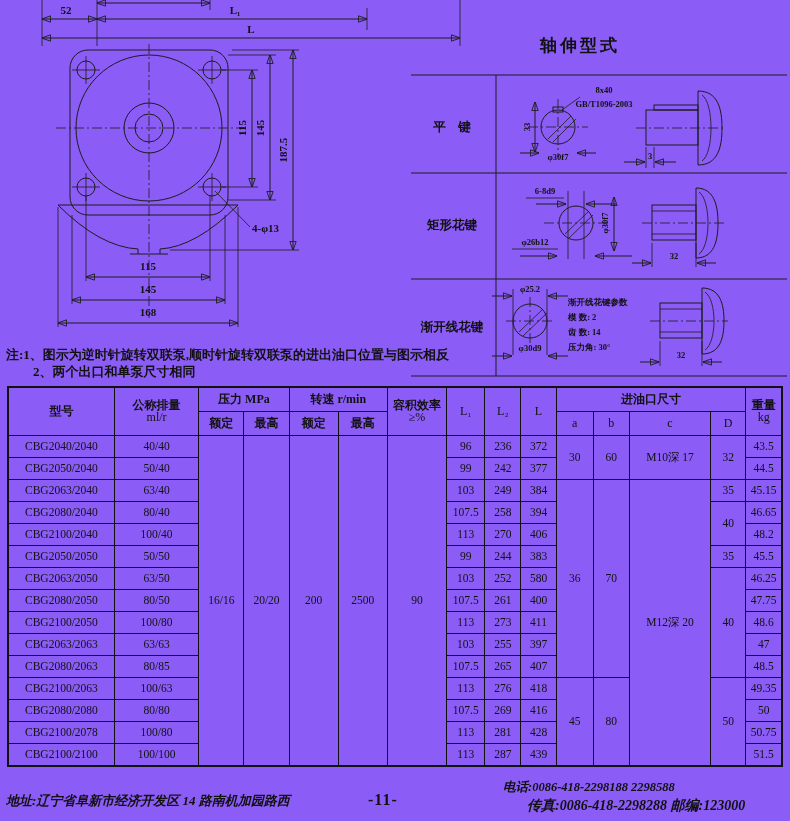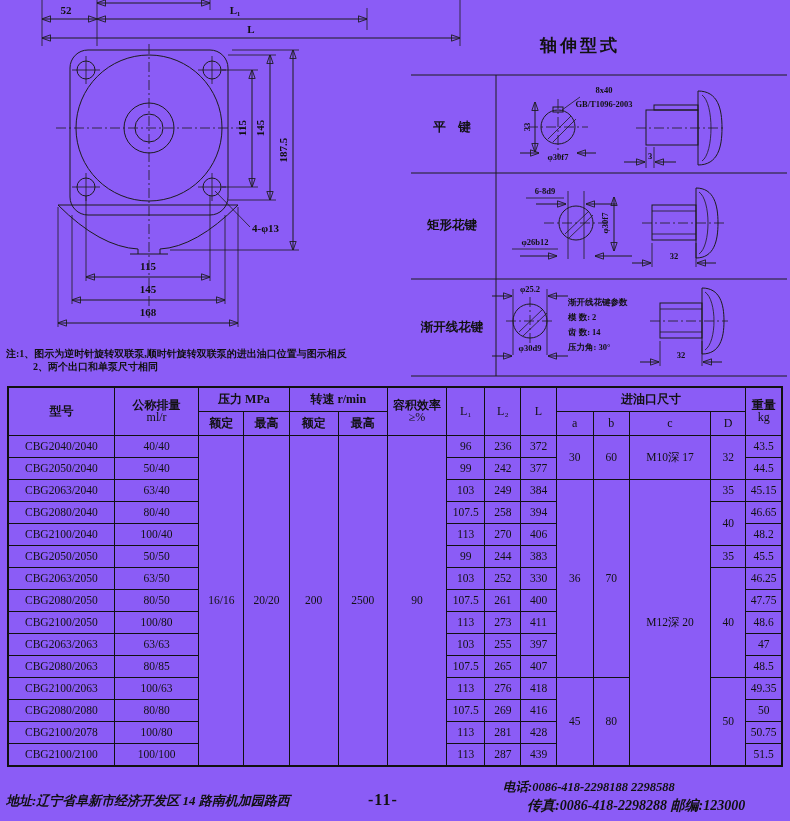--- a/index.html
+++ b/index.html
@@ -11,21 +11,21 @@
   }
   svg{position:absolute;}
   svg line,svg rect,svg circle,svg path,svg polyline{stroke:#1c1c1c;fill:none;stroke-width:1;}
   svg text{fill:#111;stroke:none;font-family:"Liberation Serif","DejaVu Serif",serif;}
   .cl{stroke-dasharray:10 3 2 3;stroke-width:.8;}
   .thin{stroke-width:.8;}
   .dimtxt{font-weight:bold;font-size:11px;}
   .smtxt{font-weight:bold;font-size:8.5px;}
   .notes{
     position:absolute;left:6px;top:347px;width:486px;
-    font-size:10px;font-weight:700;line-height:1.3;
+    font-size:13px;font-weight:700;line-height:1.3;
   }
   .notes .l2{padding-left:27px;}
   table.spec{
     position:absolute;left:7px;top:386px;width:776px;
     border-collapse:collapse;table-layout:fixed;
     border:2px solid #111;
     font-size:11.5px;
   }
   table.spec th,table.spec td{
     border:1px solid #111;text-align:center;vertical-align:middle;
@@ -373,21 +373,21 @@
         <td>244</td>
         <td>383</td>
         <td>35</td>
         <td>45.5</td>
       </tr>
       <tr>
         <td>CBG2063/2050</td>
         <td>63/50</td>
         <td>103</td>
         <td>252</td>
-        <td>330</td>
+        <td>580</td>
         <td rowspan="5">40</td>
         <td>46.25</td>
       </tr>
       <tr>
         <td>CBG2080/2050</td>
         <td>80/50</td>
         <td>107.5</td>
         <td>261</td>
         <td>400</td>
         <td>47.75</td>

